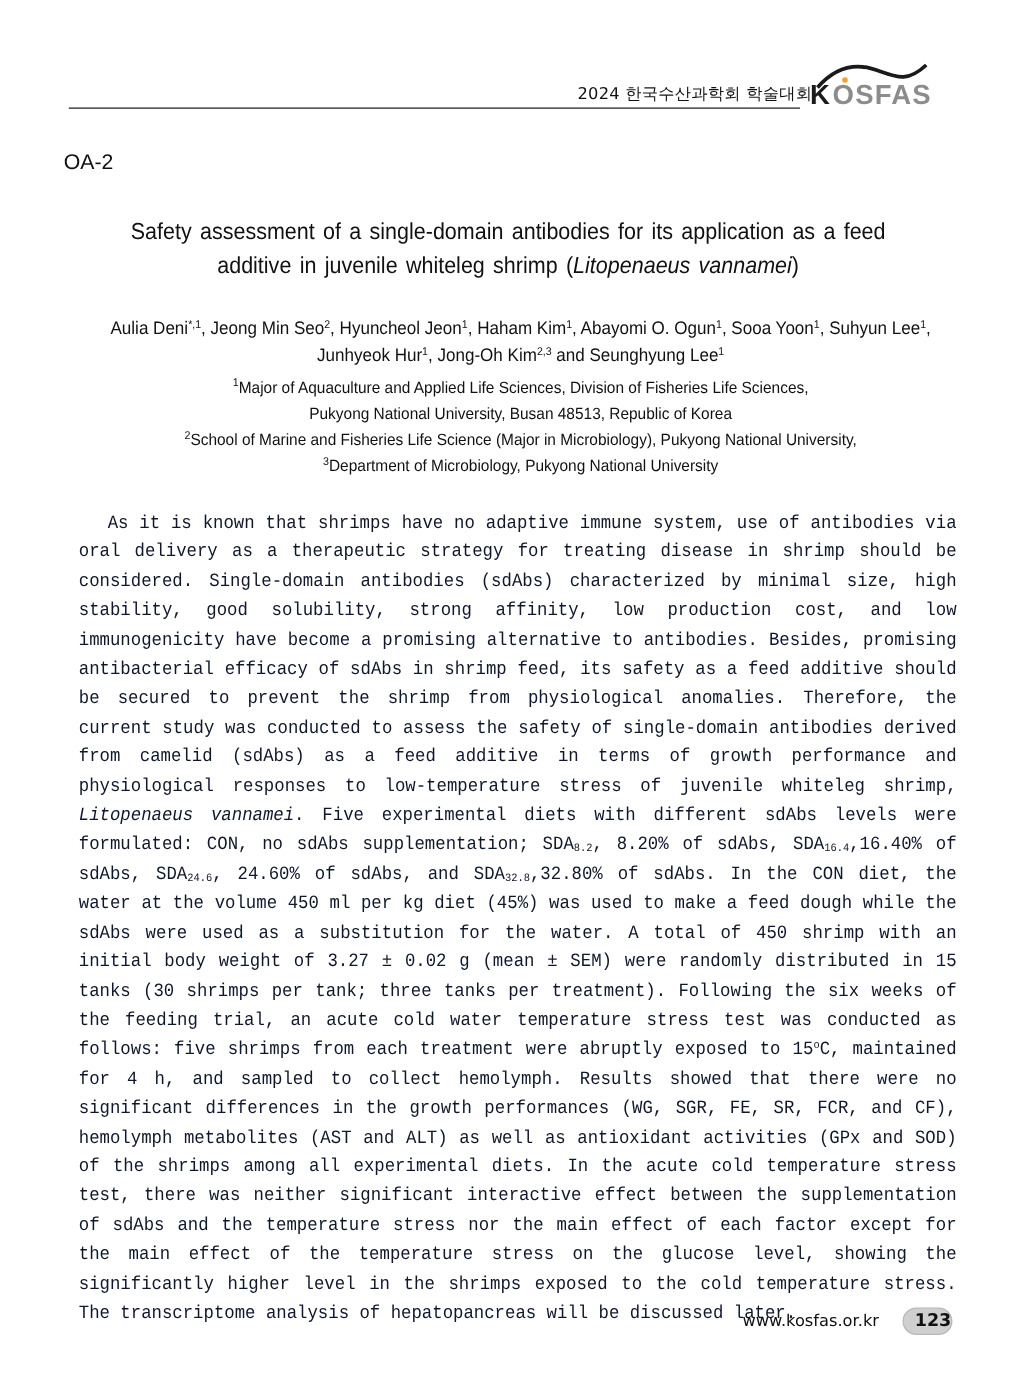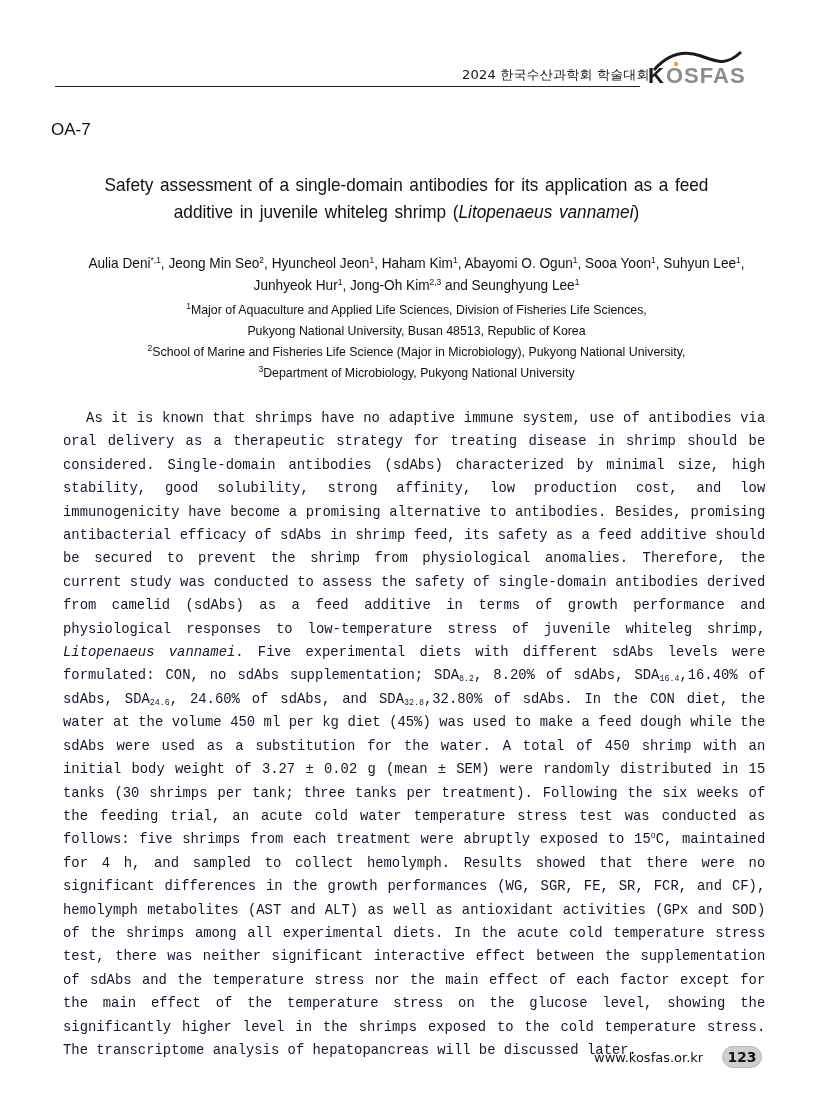--- a/index.html
+++ b/index.html
@@ -13,37 +13,37 @@
     .title-line { display: block; word-spacing: 2px; }
     .authors { position: absolute; left: 50px; top: 252px; width: 733px; text-align: center; font-family: "Liberation Sans", sans-serif; font-size: 14.5px; line-height: 22px; transform: scaleX(0.94); transform-origin: center top; }
     .authors sup, .affil sup { font-size: 9px; vertical-align: 5px; line-height: 0; }
     .affil { position: absolute; left: 40px; top: 299px; width: 753px; text-align: center; font-family: "Liberation Sans", sans-serif; font-size: 13px; line-height: 21px; transform: scaleX(0.95); transform-origin: center top; }
     .affil-line { display: block; white-space: nowrap; }
     .abstract { position: absolute; left: 63px; top: 407px; width: 702px; font-family: Liberation Mono, monospace; font-size: 15px; line-height: 23.4px; text-align: justify; color: #0f172a; }
     .abstract-inner { width: 760px; transform: scaleX(0.924); transform-origin: left top; text-indent: 25px; }
     .abstract i { font-style: italic; }
     .abstract sub { font-size: 9px; vertical-align: -2px; line-height: 0; }
     .footer-url { position: absolute; left: 594px; top: 1050px; font-family: "DejaVu Sans", sans-serif; font-size: 13px; color: #111; }
-    .page-badge { position: absolute; left: 722px; top: 1046px; width: 40px; height: 22px; border-radius: 11px; background: #cfcfcf; border: 1px solid #b8b8b8; box-sizing: border-box; text-align: center; font-family: "DejaVu Sans", sans-serif; font-weight: bold; font-size: 14px; line-height: 20px; color: #111; }
+    .page-badge { position: absolute; left: 722px; top: 1046px; width: 40px; height: 22px; border-radius: 11px; background: #cfcfcf; border: 1px solid #b8b8b8; box-sizing: border-box; text-align: right; font-family: "DejaVu Sans", sans-serif; font-weight: bold; font-size: 14px; line-height: 20px; color: #111; }
   </style>
 </head>
 <body>
 
 <div class="hdr-text">2024 한국수산과학회 학술대회</div>
 <div class="hdr-line"></div>
 <div class="logo">
   <svg width="120" height="40" viewBox="0 0 120 40">
     <path d="M8 22 C 22 6, 38 2, 55 8 S 80 18, 95 4" fill="none" stroke="#1a1a1a" stroke-width="3"></path>
     <circle cx="30" cy="16" r="2.2" fill="#f0a030"></circle>
     <text x="2" y="35" font-family="Liberation Sans, sans-serif" font-weight="bold" font-size="22" fill="#1a1a1a">K</text>
     <text x="20" y="35" font-family="Liberation Sans, sans-serif" font-weight="bold" font-size="22" fill="#8c8c8c" letter-spacing="1">OSFAS</text>
   </svg>
 </div>
 
-<div class="session">OA-7</div>
+<div class="session">OA-2</div>
 
 <div class="title">
   <span class="title-line">Safety assessment of a single-domain antibodies for its application as a feed</span>
   <span class="title-line"><span>additive in juvenile whiteleg shrimp (</span><i>Litopenaeus vannamei</i><span>)</span></span>
 </div>
 
 <div class="authors" id="authors"><span>Aulia Deni</span><sup>*,1</sup><span>, </span><span>Jeong Min Seo</span><sup>2</sup><span>, </span><span>Hyuncheol Jeon</span><sup>1</sup><span>, </span><span>Haham Kim</span><sup>1</sup><span>, </span><span>Abayomi O. Ogun</span><sup>1</sup><span>, </span><span>Sooa Yoon</span><sup>1</sup><span>, </span><span>Suhyun Lee</span><sup>1</sup><span>, </span><span>Junhyeok Hur</span><sup>1</sup><span>, </span><span>Jong-Oh Kim</span><sup>2,3</sup><span> and </span><span>Seunghyung Lee</span><sup>1</sup><span></span></div>
 
 <div class="affil">
   <span class="affil-line"><sup>1</sup><span>Major of Aquaculture and Applied Life Sciences, Division of Fisheries Life Sciences,</span></span>

